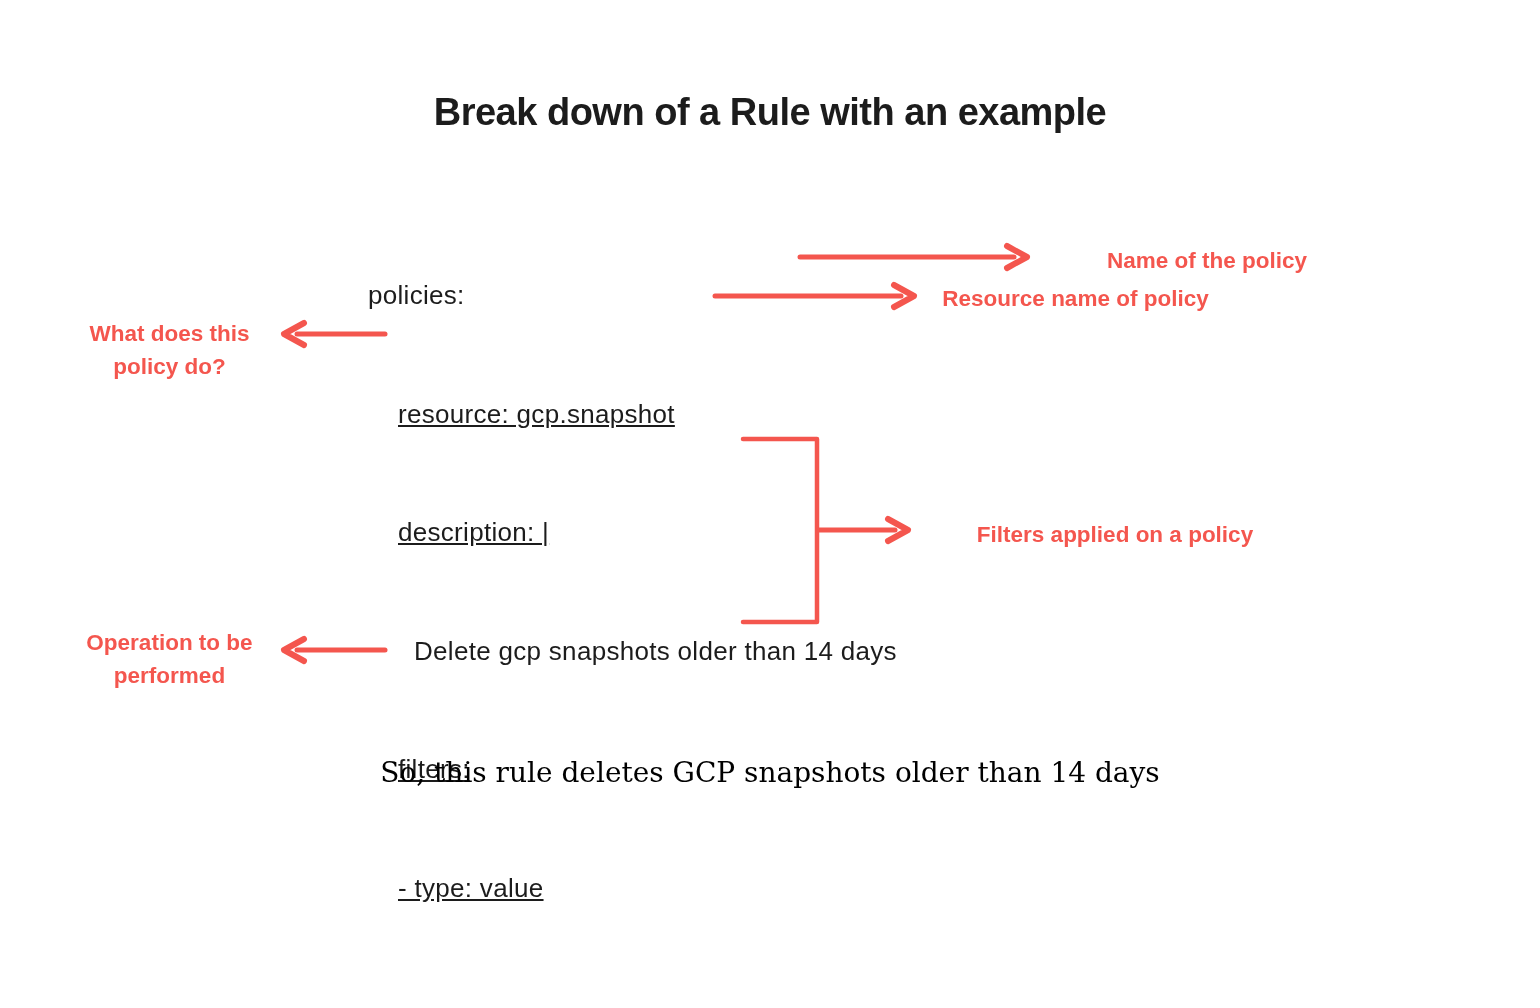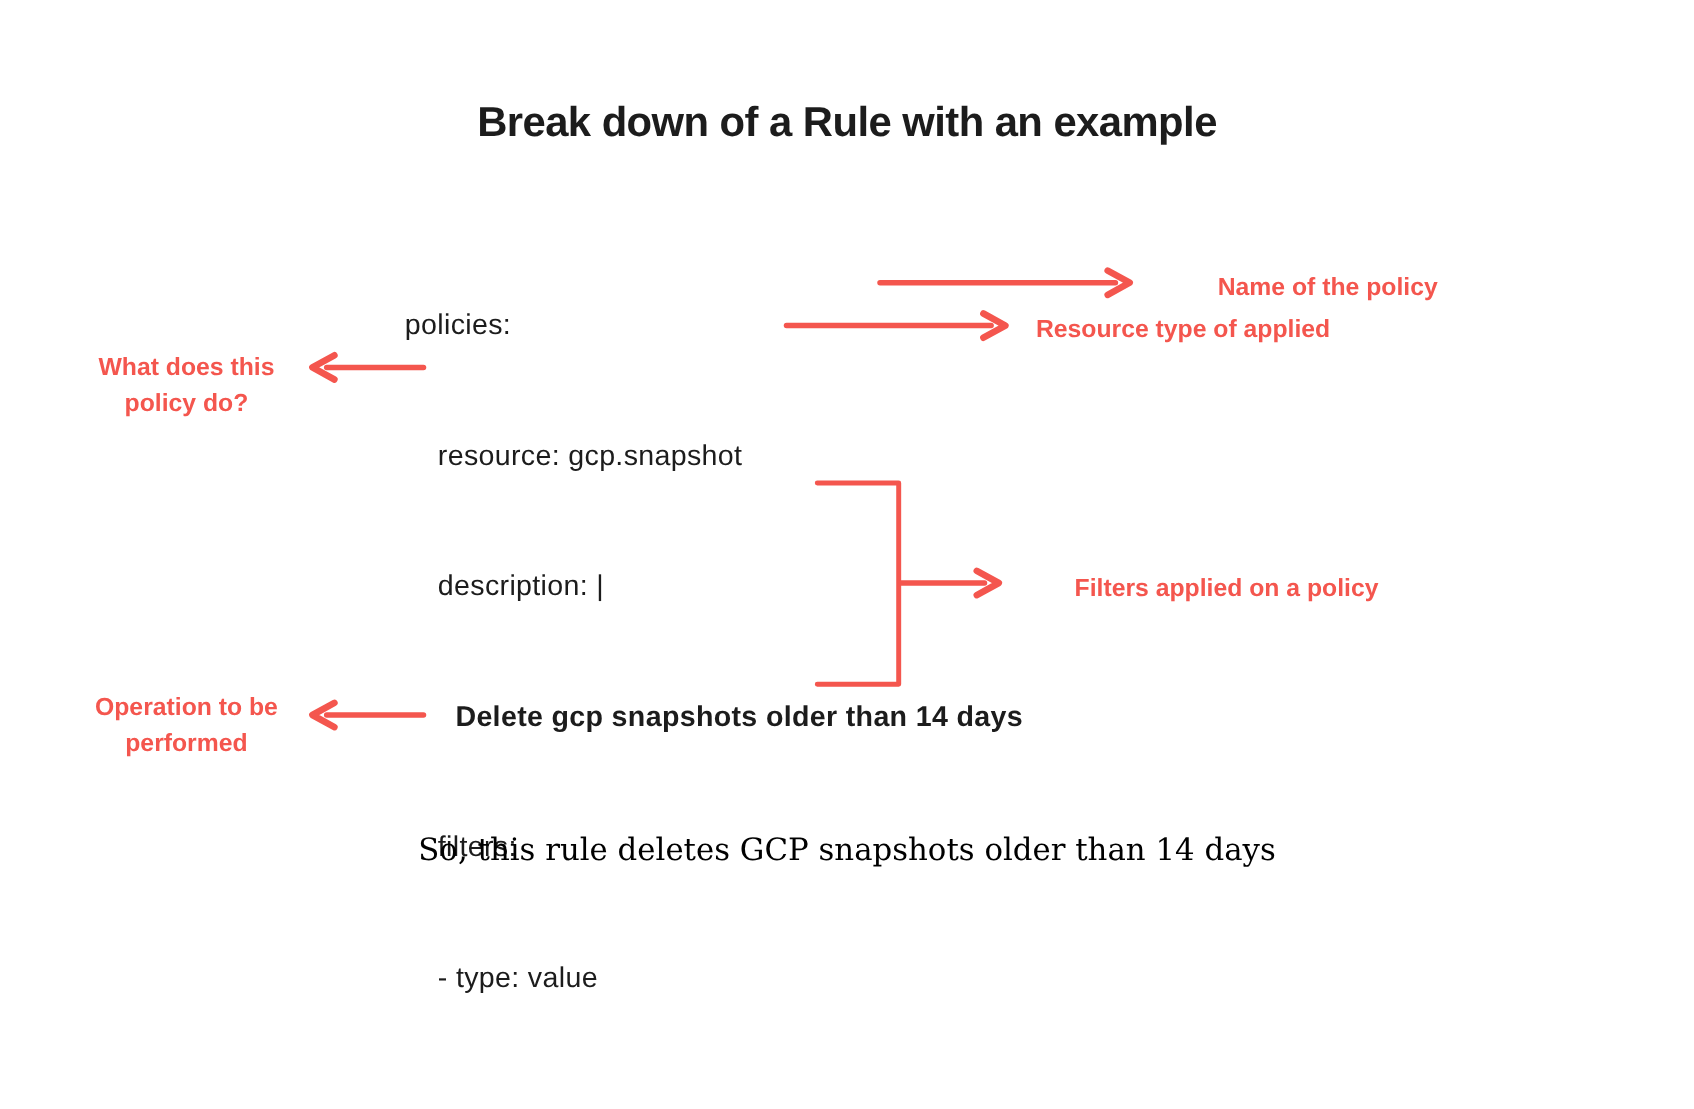--- a/index.html
+++ b/index.html
@@ -35,22 +35,22 @@
     top: 197px;
     font-size: 26px;
     line-height: 39.5px;
     font-weight: 400;
     color: var(--ink);
     letter-spacing: 0.3px;
     white-space: pre;
   }
   .ind0 { padding-left: 0; }
   .ind1 { padding-left: 18px; }
-  .ind2 { padding-left: 30px; }
-  .ind3 { padding-left: 46px; font-weight: bold; }
+  .ind2 { padding-left: 30px; text-decoration: underline; }
+  .ind3 { padding-left: 46px; }
   .ann {
     position: absolute;
     color: var(--accent);
     font-weight: 700;
     font-size: 22.5px;
     line-height: 33px;
     text-align: center;
   }
   .a-desc    { left: 77px;  top: 317px; width: 185px; }
   .a-actions { left: 82px;  top: 626px; width: 175px; }
@@ -97,21 +97,21 @@
     
     
     
     
     
   </div>
 
   <div class="ann a-desc">What does this policy do?</div>
   <div class="ann a-actions">Operation to be performed</div>
   <div class="ann a-name">Name of the policy</div>
-  <div class="ann a-resource">Resource type of applied</div>
+  <div class="ann a-resource">Resource name of policy</div>
   <div class="ann a-filters">Filters applied on a policy</div>
 
   <div class="caption">So, this rule deletes GCP snapshots older than 14 days</div>
 
   <svg class="overlay" viewBox="0 0 1540 1008" xmlns="http://www.w3.org/2000/svg">
 
     <g>
       <path class="shaft" d="M800 257 H1014"></path>
       <path class="head" d="M1007 246 L1027 257 L1007 268"></path>
     </g>

